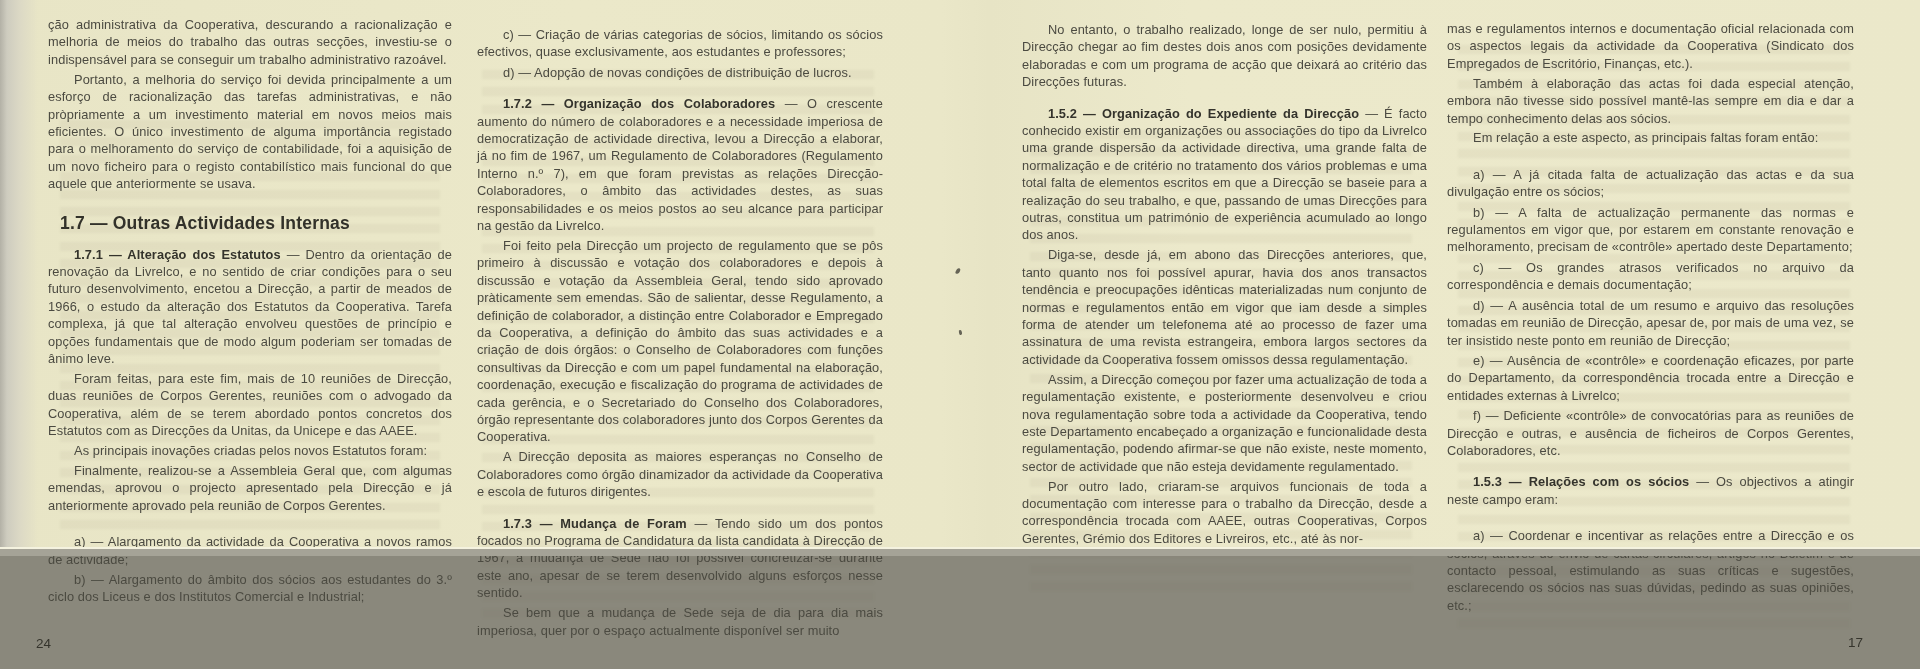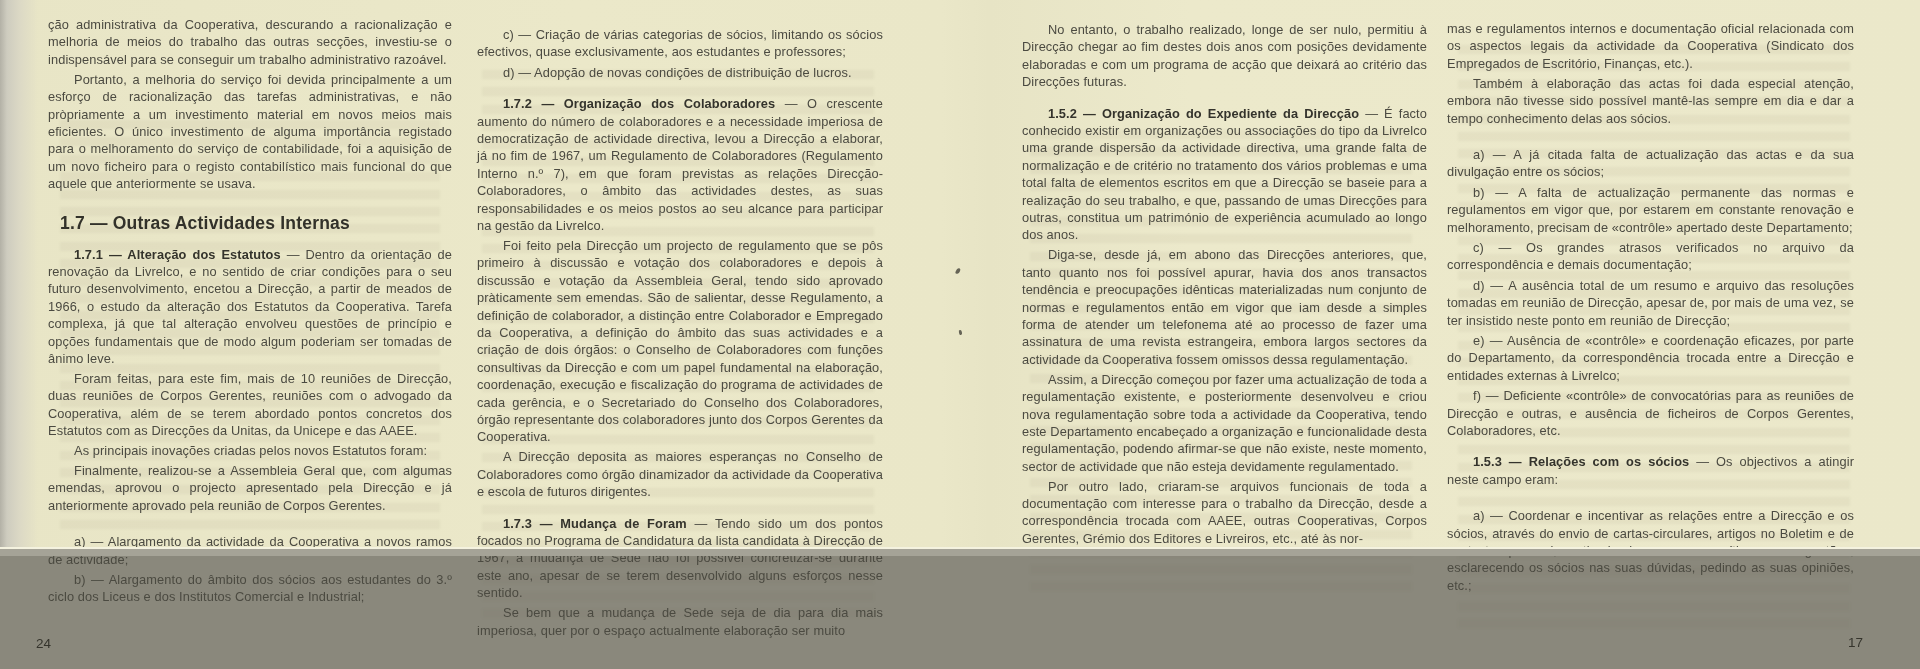--- a/index.html
+++ b/index.html
@@ -69,36 +69,37 @@
         <p class="para item gap"><span>a) — Alargamento da actividade da Cooperativa a novos ramos de actividade;</span></p>
         <p class="para item"><span>b) — Alargamento do âmbito dos sócios aos estudantes do 3.º ciclo dos Liceus e dos Institutos Comercial e Industrial;</span></p>
       </section>
     <section class="col" style="left:477px; top:26px; width:406px;">
         <p class="para item"><span>c) — Criação de várias categorias de sócios, limitando os sócios efectivos, quase exclusivamente, aos estudantes e professores;</span></p>
         <p class="para item"><span>d) — Adopção de novas condições de distribuição de lucros.</span></p>
         <p class="para gap"><b class="sec-num">1.7.2 — </b><b class="sec-title">Organização dos Colaboradores</b><span> — O crescente aumento do número de colaboradores e a necessidade imperiosa de democratização de actividade directiva, levou a Direcção a elaborar, já no fim de 1967, um Regulamento de Colaboradores (Regulamento Interno n.º 7), em que foram previstas as relações Direcção-Colaboradores, o âmbito das actividades destes, as suas responsabilidades e os meios postos ao seu alcance para participar na gestão da Livrelco.</span></p>
         <p class="para"><span>Foi feito pela Direcção um projecto de regulamento que se pôs primeiro à discussão e votação dos colaboradores e depois à discussão e votação da Assembleia Geral, tendo sido aprovado pràticamente sem emendas. São de salientar, desse Regulamento, a definição de colaborador, a distinção entre Colaborador e Empregado da Cooperativa, a definição do âmbito das suas actividades e a criação de dois órgãos: o Conselho de Colaboradores com funções consultivas da Direcção e com um papel fundamental na elaboração, coordenação, execução e fiscalização do programa de actividades de cada gerência, e o Secretariado do Conselho dos Colaboradores, órgão representante dos colaboradores junto dos Corpos Gerentes da Cooperativa.</span></p>
         <p class="para"><span>A Direcção deposita as maiores esperanças no Conselho de Colaboradores como órgão dinamizador da actividade da Cooperativa e escola de futuros dirigentes.</span></p>
         <p class="para gap"><b class="sec-num">1.7.3 — </b><b class="sec-title">Mudança de Foram</b><span> — Tendo sido um dos pontos focados no Programa de Candidatura da lista candidata à Direcção de 1967, a mudança de Sede não foi possível concretizar-se durante este ano, apesar de se terem desenvolvido alguns esforços nesse sentido.</span></p>
-        <p class="para"><span>Se bem que a mudança de Sede seja de dia para dia mais imperiosa, quer por o espaço actualmente elaboração ser muito</span></p>
+        <p class="para"><span>Se bem que a mudança de Sede seja de dia para dia mais imperiosa, quer por o espaço actualmente disponível ser muito</span></p>
       </section>
     <div class="page-num pn-left">24</div>
   </div>
 
   <div>
     <section class="col" style="left:1022px; top:21px; width:405px;">
         <p class="para"><span>No entanto, o trabalho realizado, longe de ser nulo, permitiu à Direcção chegar ao fim destes dois anos com posições devidamente elaboradas e com um programa de acção que deixará ao critério das Direcções futuras.</span></p>
         <p class="para gap"><b class="sec-num">1.5.2 — </b><b class="sec-title">Organização do Expediente da Direcção</b><span> — É facto conhecido existir em organizações ou associações do tipo da Livrelco uma grande dispersão da actividade directiva, uma grande falta de normalização e de critério no tratamento dos vários problemas e uma total falta de elementos escritos em que a Direcção se baseie para a realização do seu trabalho, e que, passando de umas Direcções para outras, constitua um património de experiência acumulado ao longo dos anos.</span></p>
         <p class="para"><span>Diga-se, desde já, em abono das Direcções anteriores, que, tanto quanto nos foi possível apurar, havia dos anos transactos tendência e preocupações idênticas materializadas num conjunto de normas e regulamentos então em vigor que iam desde a simples forma de atender um telefonema até ao processo de fazer uma assinatura de uma revista estrangeira, embora largos sectores da actividade da Cooperativa fossem omissos dessa regulamentação.</span></p>
         <p class="para"><span>Assim, a Direcção começou por fazer uma actualização de toda a regulamentação existente, e posteriormente desenvolveu e criou nova regulamentação sobre toda a actividade da Cooperativa, tendo este Departamento encabeçado a organização e funcionalidade desta regulamentação, podendo afirmar-se que não existe, neste momento, sector de actividade que não esteja devidamente regulamentado.</span></p>
         <p class="para"><span>Por outro lado, criaram-se arquivos funcionais de toda a documentação com interesse para o trabalho da Direcção, desde a correspondência trocada com AAEE, outras Cooperativas, Corpos Gerentes, Grémio dos Editores e Livreiros, etc., até às nor-</span></p>
       </section>
     <section class="col" style="left:1447px; top:20px; width:407px;">
         <p class="para noindent"><span>mas e regulamentos internos e documentação oficial relacionada com os aspectos legais da actividade da Cooperativa (Sindicato dos Empregados de Escritório, Finanças, etc.).</span></p>
         <p class="para"><span>Também à elaboração das actas foi dada especial atenção, embora não tivesse sido possível mantê-las sempre em dia e dar a tempo conhecimento delas aos sócios.</span></p>
+        <p class="para"><span>Em relação a este aspecto, as principais faltas foram então:</span></p>
         <p class="para item gap"><span>a) — A já citada falta de actualização das actas e da sua divulgação entre os sócios;</span></p>
         <p class="para item"><span>b) — A falta de actualização permanente das normas e regulamentos em vigor que, por estarem em constante renovação e melhoramento, precisam de «contrôle» apertado deste Departamento;</span></p>
         <p class="para item"><span>c) — Os grandes atrasos verificados no arquivo da correspondência e demais documentação;</span></p>
         <p class="para item"><span>d) — A ausência total de um resumo e arquivo das resoluções tomadas em reunião de Direcção, apesar de, por mais de uma vez, se ter insistido neste ponto em reunião de Direcção;</span></p>
         <p class="para item"><span>e) — Ausência de «contrôle» e coordenação eficazes, por parte do Departamento, da correspondência trocada entre a Direcção e entidades externas à Livrelco;</span></p>
         <p class="para item"><span>f) — Deficiente «contrôle» de convocatórias para as reuniões de Direcção e outras, e ausência de ficheiros de Corpos Gerentes, Colaboradores, etc.</span></p>
         <p class="para gap"><b class="sec-num">1.5.3 — </b><b class="sec-title">Relações com os sócios</b><span> — Os objectivos a atingir neste campo eram:</span></p>
         <p class="para item gap"><span>a) — Coordenar e incentivar as relações entre a Direcção e os sócios, através do envio de cartas-circulares, artigos no Boletim e de contacto pessoal, estimulando as suas críticas e sugestões, esclarecendo os sócios nas suas dúvidas, pedindo as suas opiniões, etc.;</span></p>
       </section>
     <div class="page-num pn-right">17</div>

